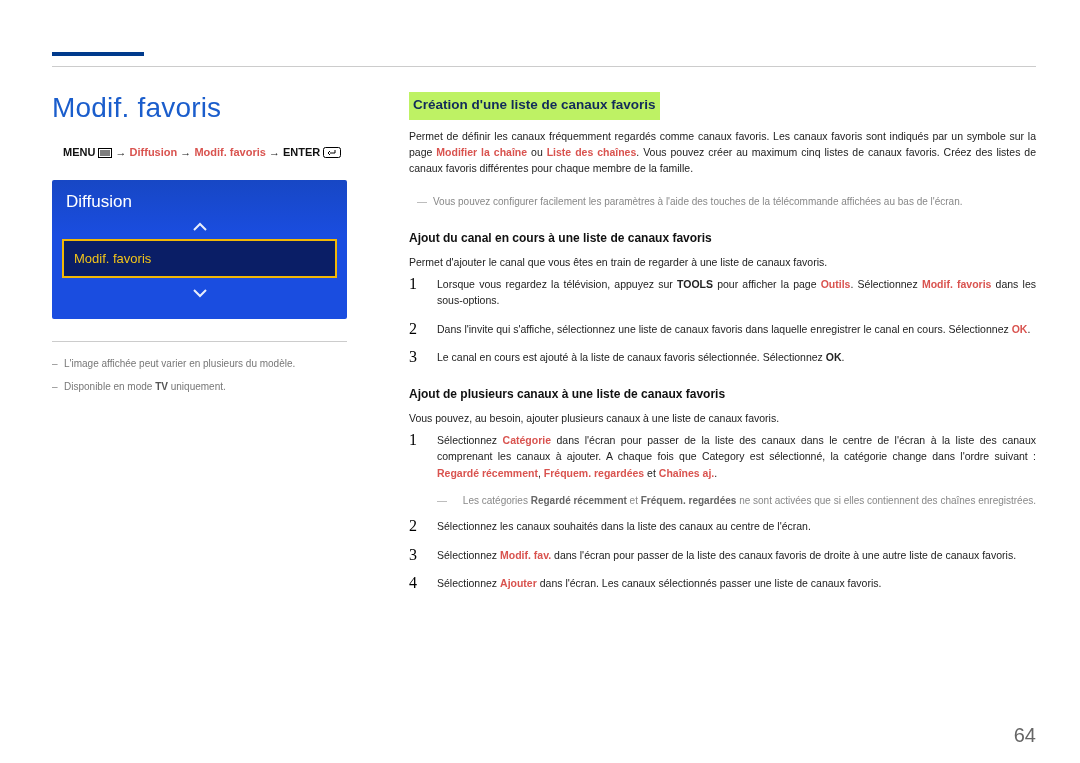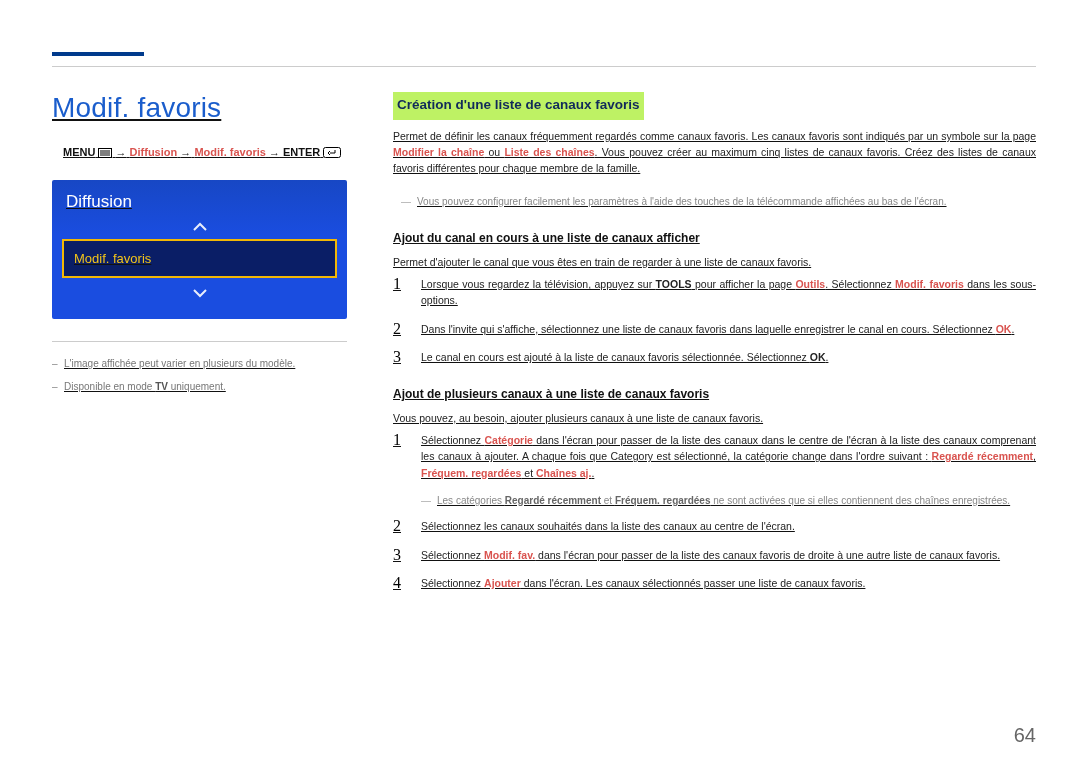--- a/index.html
+++ b/index.html
@@ -2,21 +2,21 @@
 <html><head>
 <meta charset="utf-8">
 <style>
   * { box-sizing: border-box; margin: 0; padding: 0; }
   html, body { width: 1080px; height: 763px; font-family: Arial, Helvetica, sans-serif; background: #fff; color: #111; }
   .page { position: relative; width: 1080px; height: 763px; padding: 56px 44px 0 52px; }
   
   .toprule { position: absolute; left: 52px; right: 44px; top: 66px; height: 1px; background: #ccc; }
   .toprule-accent { position: absolute; left: 52px; top: 52px; width: 92px; height: 4px; background: #003a8c; }
 
-  .cols { display: flex; gap: 46px; margin-top: 36px; text-decoration: underline; }
+  .cols { display: flex; gap: 62px; margin-top: 36px; }
   .left { width: 295px; flex: 0 0 295px; }
   .right { flex: 1; font-size: 10.5px; line-height: 1.55; color: #222; }
 
   h1.title { font-size: 28px; font-weight: 500; color: #1a5dcc; letter-spacing: .2px; margin-bottom: 22px; }
 
   .breadcrumb { font-size: 11px; font-weight: 700; color: #111; margin-bottom: 20px; margin-left: 11px; }
   .breadcrumb .accent { color: #d9534f; font-weight: 700; }
   .breadcrumb .iconbox { display:inline-block; vertical-align:-2px; }
 
   
@@ -40,21 +40,21 @@
   .note { color: #888; font-size: 10px; margin: 17px 0 8px 8px; position: relative; padding-left: 16px; }
   .note::before { content: "―"; position: absolute; left: 0; color: #aaa; }
 
   h3.sub { font-size: 12px; font-weight: 700; color: #111; margin: 20px 0 6px; }
 
   ol.steps { list-style: none; margin: 6px 0 4px; }
   ol.steps > li { display: flex; gap: 14px; margin-bottom: 12px; }
   ol.steps .num { font-family: Georgia, 'Times New Roman', serif; font-size: 16px; line-height: 1; width: 14px; flex: 0 0 14px; text-align: left; color: #000; }
   ol.steps .body { flex: 1; text-align: justify; }
 
-  .indent-note { color: #888; font-size: 10px; margin: 0 0 10px 28px; position: relative; padding-left: 16px; }
+  .indent-note { color: #888; font-size: 10px; margin: 0 0 10px 28px; position: relative; padding-left: 16px; text-align: right; }
   .indent-note::before { content: "―"; position: absolute; left: 0; color: #aaa; }
   .indent-note b { color: #666; }
 
   .pagenum { position: absolute; right: 44px; bottom: 16px; font-size: 20px; color: #666; font-weight: 400; }
 
   .icon-menu svg, .icon-enter svg { display:inline; }
 </style>
 </head>
 <body>
 
@@ -123,21 +123,21 @@
       <div><span class="sec-h">Création d'une liste de canaux favoris</span></div>
 
       <p>
         <span>Permet de définir les canaux fréquemment regardés comme canaux favoris. Les canaux favoris sont indiqués par un symbole sur la page </span><span class="accent">Modifier la chaîne</span><span> ou </span><span class="accent">Liste des chaînes</span><span>. Vous pouvez créer au maximum cinq listes de canaux favoris. Créez des listes de canaux favoris différentes pour chaque membre de la famille.</span>
       </p>
 
       <div class="note">
         <span>Vous pouvez configurer facilement les paramètres à l'aide des touches de la télécommande affichées au bas de l'écran.</span>
       </div>
 
-      <h3 class="sub">Ajout du canal en cours à une liste de canaux afficher</h3>
+      <h3 class="sub">Ajout du canal en cours à une liste de canaux favoris</h3>
       <p>Permet d'ajouter le canal que vous êtes en train de regarder à une liste de canaux favoris.</p>
 
       <ol class="steps">
         <li>
           <div class="num">1</div>
           <div class="body">
             <span>Lorsque vous regardez la télévision, appuyez sur </span><b>TOOLS</b><span> pour afficher la page </span><span class="accent">Outils</span><span>. Sélectionnez </span><span class="accent">Modif. favoris</span><span> dans les sous-options.</span>
           </div>
         </li>
         <li>

